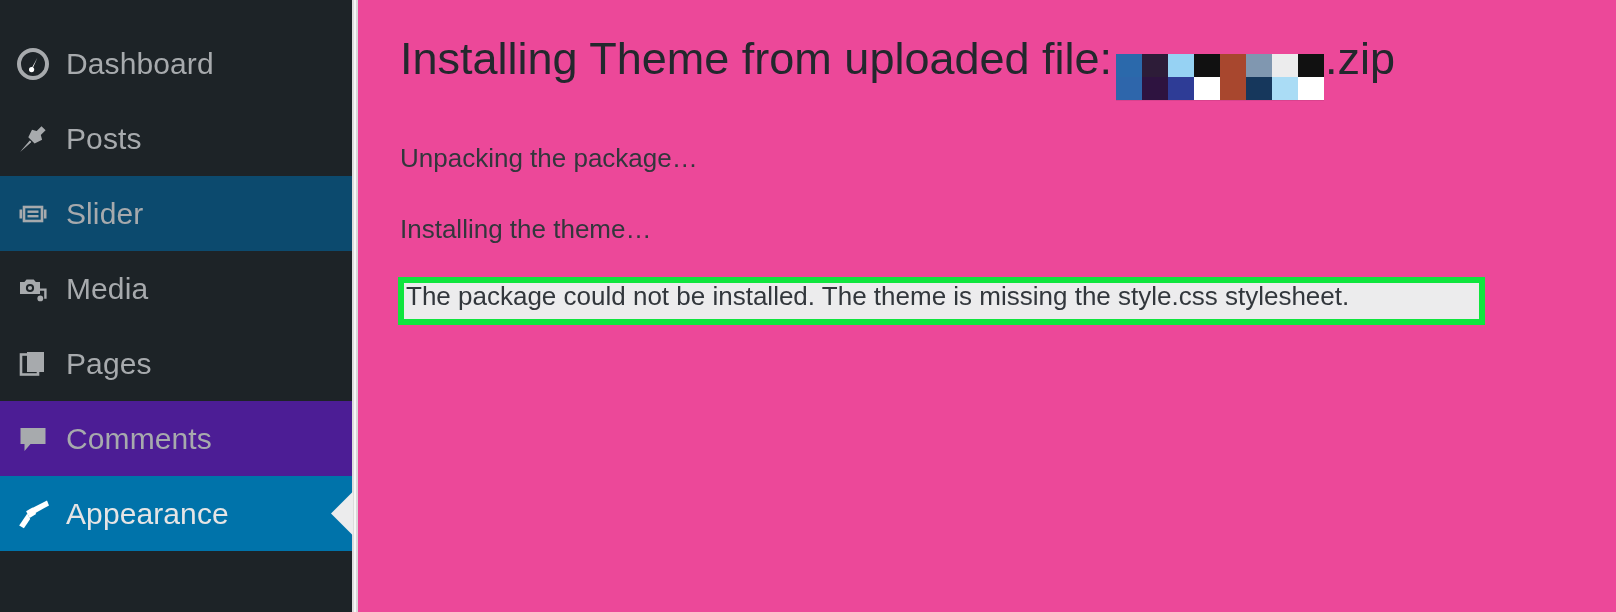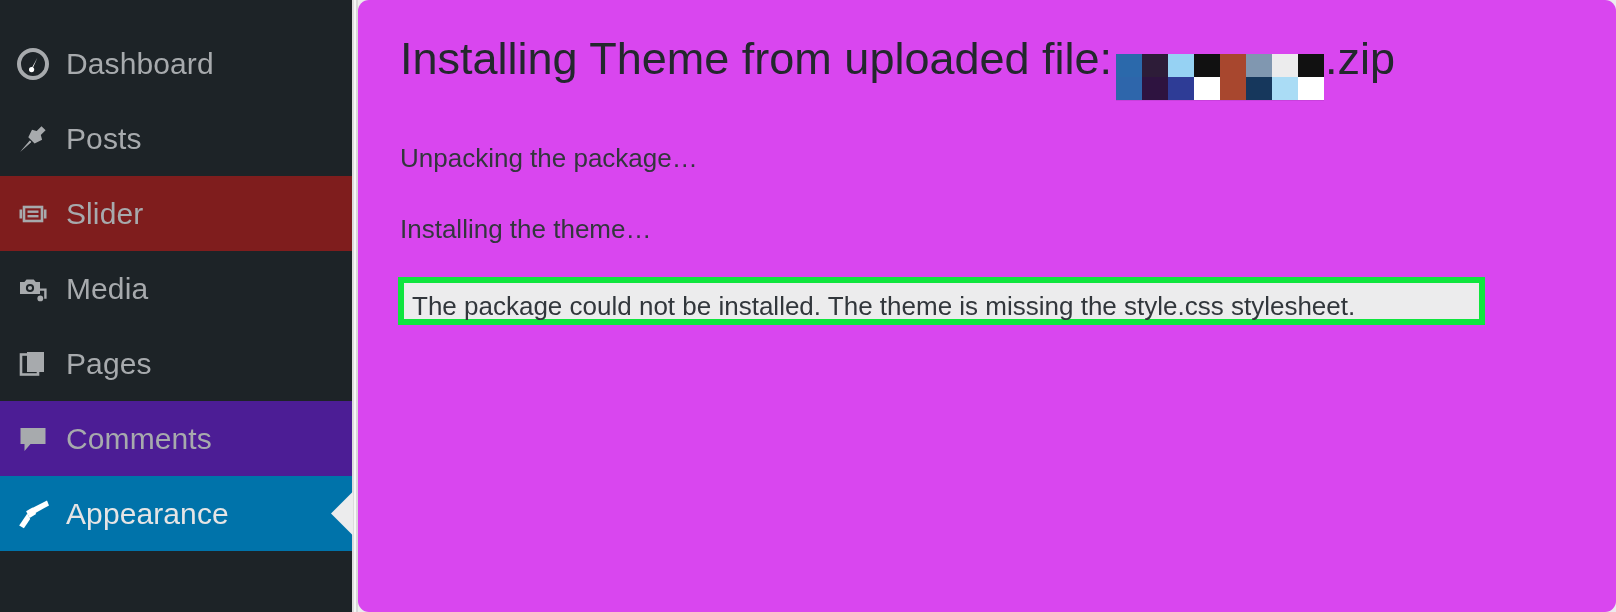--- a/index.html
+++ b/index.html
@@ -153,22 +153,22 @@
     background: #0fe53e;
     padding: 6px 6px 6px 6px;
     display: flex;
     align-items: center;
   }
   #error-highlight .eh-inner {
     background: #ececed;
     width: 100%;
     height: 100%;
     display: flex;
-    align-items: flex-end;
-    padding-left: 8px;
+    align-items: flex-start;
+    padding-left: 2px;
   }
   #error-text {
     font-size: 26px;
     font-weight: 400;
     color: #32373c;
     line-height: 1;
     white-space: nowrap;
   }
 </style>
 </head>
@@ -198,21 +198,21 @@
       <span class="mi-icon">
         <svg width="34" height="34" viewBox="0 0 34 34" aria-hidden="true">
           <path d="M25.5 4.2 L29.6 8.3 L24.8 13.1 L26.1 17.8 L18.6 21.5 L12.3 15.2 L16 7.7 L20.7 9 Z" fill="#a7aaad"></path>
           <path d="M13.8 18.6 L4.4 29.5 L15.3 20.1 Z" fill="#a7aaad"></path>
           <path d="M15.1 19.9 L3.9 30.2 L14.2 19 Z" fill="#a7aaad"></path>
         </svg>
       </span>
       <span class="mi-label">Posts</span>
     </a>
 
-    <a class="menu-item" href="#" style="background: #7f1d1d; color: rgb(167, 170, 173);">
+    <a class="menu-item" href="#" style="background: #0c4a6e; color: rgb(167, 170, 173);">
       <span class="mi-icon">
         <svg width="34" height="34" viewBox="0 0 34 34" aria-hidden="true">
           <rect x="8" y="10" width="18" height="14" fill="none" stroke="#a7aaad" stroke-width="2.6"></rect>
           <rect x="11.5" y="13.5" width="11" height="2.4" fill="#a7aaad"></rect>
           <rect x="11.5" y="18" width="11" height="2.4" fill="#a7aaad"></rect>
           <rect x="3.5" y="12.5" width="2.6" height="9" fill="#a7aaad"></rect>
           <rect x="27.9" y="12.5" width="2.6" height="9" fill="#a7aaad"></rect>
         </svg>
       </span>
       <span class="mi-label">Slider</span>
@@ -259,21 +259,21 @@
         </svg>
       </span>
       <span class="mi-label">Appearance</span>
       <span class="mi-arrow"></span>
     </a>
 
   </nav>
 
   <div id="sidebar-divider"></div>
 
-  <main id="wpbody" style="background: #d946ef; border-radius: 11px;">
+  <main id="wpbody" style="background: #ec4899;">
 
     <h1 id="page-title" style="color: rgb(35, 40, 45);">
       <span class="pt-prefix">Installing Theme from uploaded file:</span>
       <span id="redacted-filename" style="grid-template-columns: repeat(8, 1fr); grid-template-rows: repeat(2, 1fr);">
           <span class="mosaic-cell" style="background: rgb(43, 105, 171);"></span>
           <span class="mosaic-cell" style="background: rgb(46, 102, 171);"></span>
           <span class="mosaic-cell" style="background: rgb(45, 28, 56);"></span>
           <span class="mosaic-cell" style="background: rgb(46, 19, 64);"></span>
           <span class="mosaic-cell" style="background: rgb(150, 210, 243);"></span>
           <span class="mosaic-cell" style="background: rgb(46, 60, 150);"></span>

